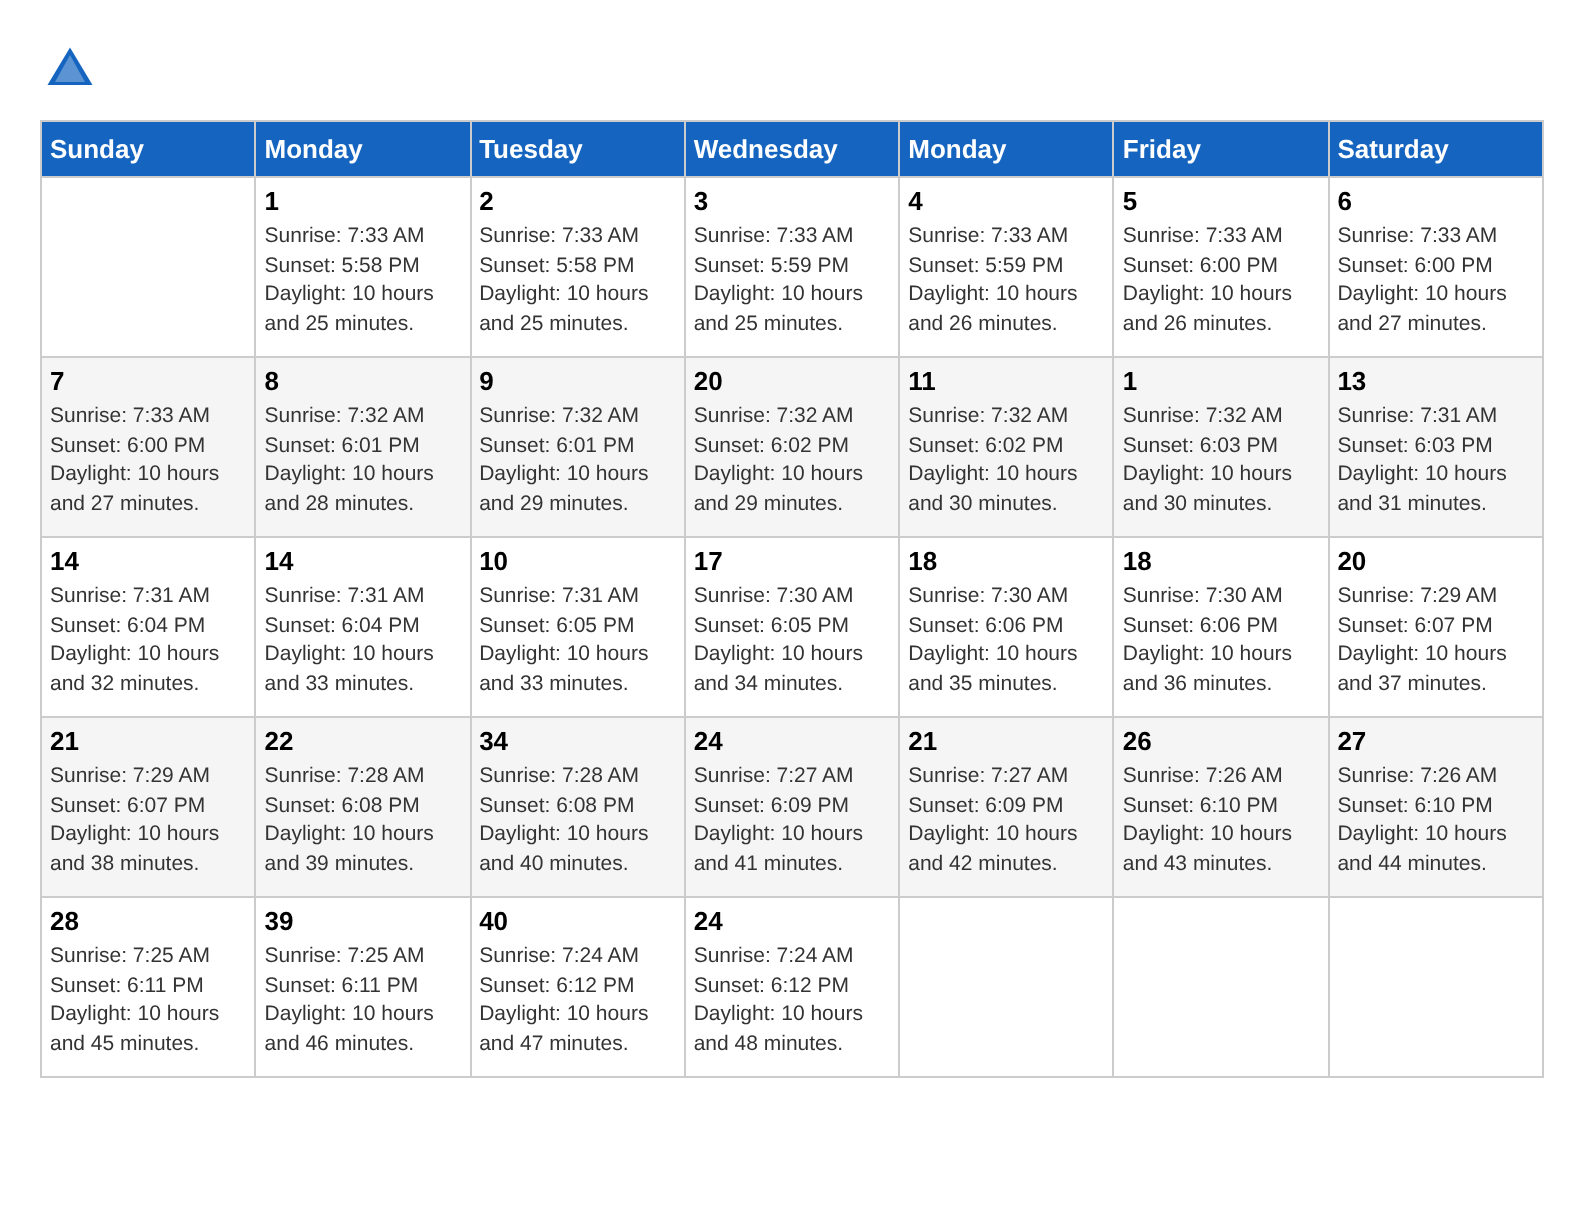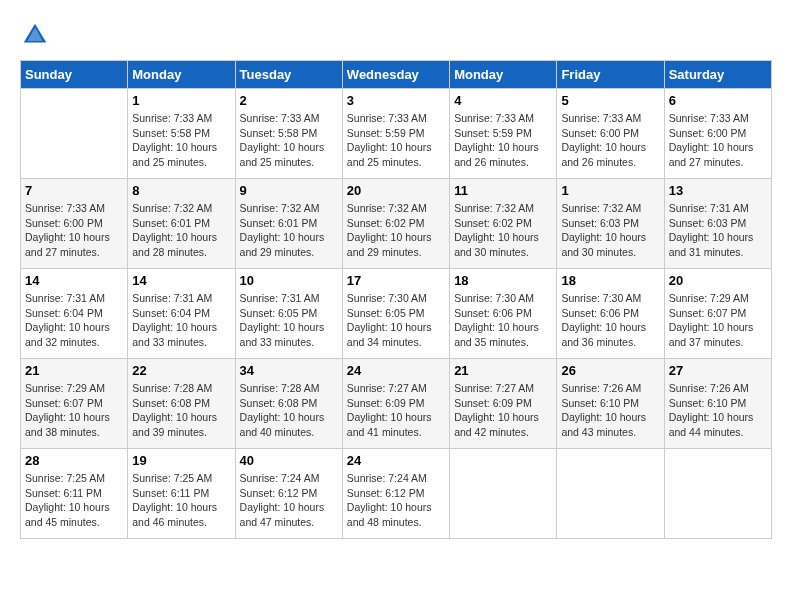--- a/index.html
+++ b/index.html
@@ -329,21 +329,21 @@
       </tr>
       <tr>
         <td>
           <span class="day-number">28</span>
           <div class="cell-text" style="white-space: pre-line;">Sunrise: 7:25 AM
 Sunset: 6:11 PM
 Daylight: 10 hours
 and 45 minutes.</div>
         </td>
         <td>
-          <span class="day-number">19</span>
+          <span class="day-number">39</span>
           <div class="cell-text" style="white-space: pre-line;">Sunrise: 7:25 AM
 Sunset: 6:11 PM
 Daylight: 10 hours
 and 46 minutes.</div>
         </td>
         <td>
           <span class="day-number">40</span>
           <div class="cell-text" style="white-space: pre-line;">Sunrise: 7:24 AM
 Sunset: 6:12 PM
 Daylight: 10 hours

